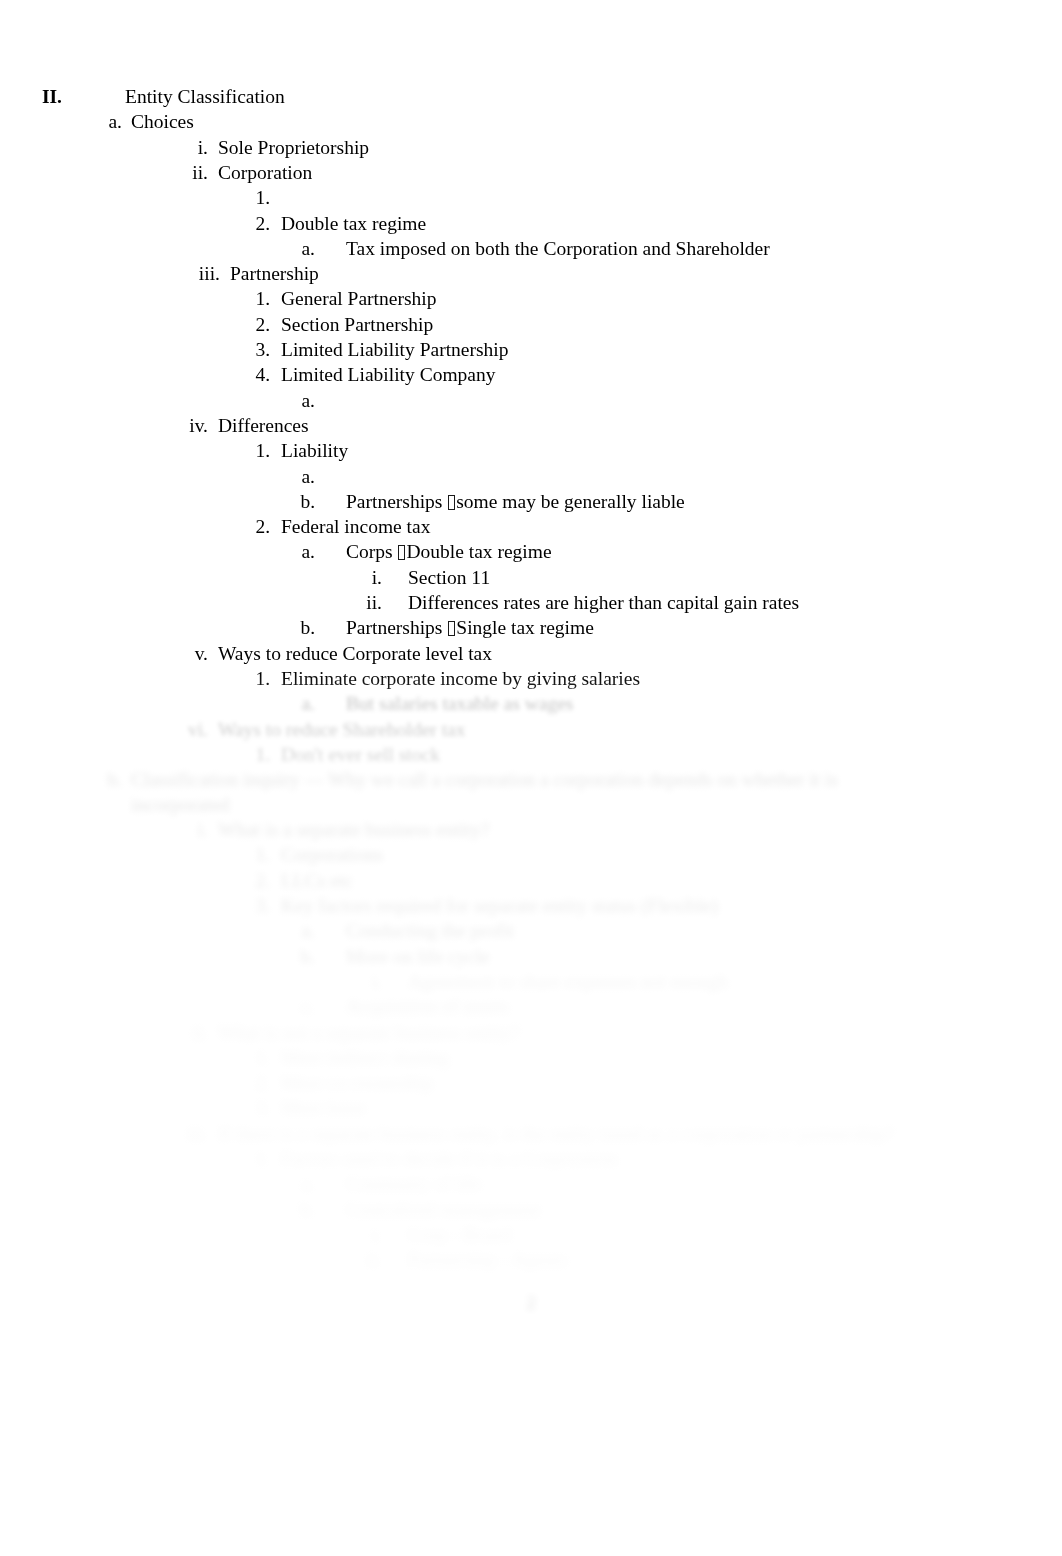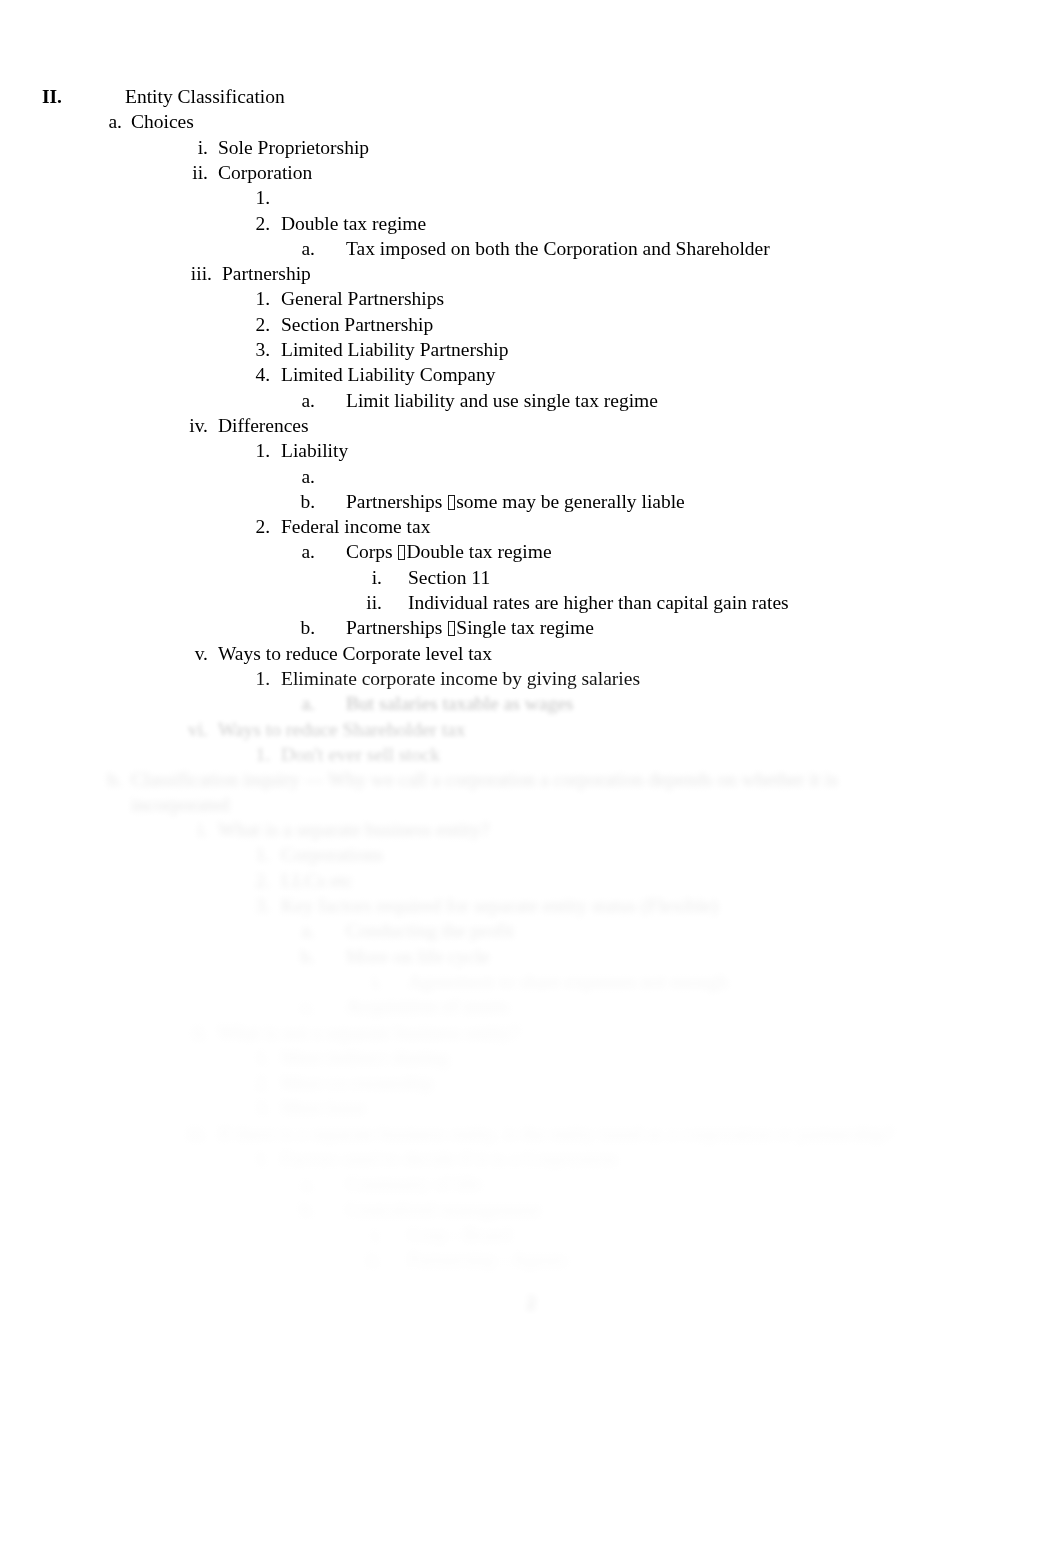--- a/index.html
+++ b/index.html
@@ -131,43 +131,42 @@
         <span class="marker">1.</span>
       </div>
       <div class="row lv3" style="position: absolute; left: 0px; top: 210.5px; width: 1062px;">
         <span class="marker">2.</span>
         <span class="txt">Double tax regime</span>
       </div>
       <div class="row lv4" style="position: absolute; left: 0px; top: 235.8px; width: 1062px;">
         <span class="marker">a.</span>
         <span class="txt">Tax imposed on both the Corporation and Shareholder</span>
       </div>
-      <div class="row lv2" style="position: absolute; left: 4px; top: 261.1px; width: 990px;">
+      <div class="row lv2" style="position: absolute; left: 12px; top: 261.1px; width: 990px;">
         <span class="marker">iii.</span>
         <span class="txt">Partnership</span>
       </div>
       <div class="row lv3" style="position: absolute; left: 0px; top: 286.4px; width: 1062px;">
         <span class="marker">1.</span>
-        <span class="txt">General Partnerships</span>
+        <span class="txt">General Partnership</span>
       </div>
       <div class="row lv3" style="position: absolute; left: 0px; top: 311.7px; width: 1062px;">
         <span class="marker">2.</span>
         <span class="txt">Section Partnership</span>
       </div>
       <div class="row lv3" style="position: absolute; left: 0px; top: 337px; width: 1062px;">
         <span class="marker">3.</span>
         <span class="txt">Limited Liability Partnership</span>
       </div>
       <div class="row lv3" style="position: absolute; left: 0px; top: 362.3px; width: 1062px;">
         <span class="marker">4.</span>
         <span class="txt">Limited Liability Company</span>
       </div>
       <div class="row lv4" style="position: absolute; left: 0px; top: 387.6px; width: 1062px;">
         <span class="marker">a.</span>
-        <span class="txt">Limit liability and use single tax regime</span>
       </div>
       <div class="row lv2" style="position: absolute; left: 0px; top: 412.9px; width: 1062px;">
         <span class="marker">iv.</span>
         <span class="txt">Differences</span>
       </div>
       <div class="row lv3" style="position: absolute; left: 0px; top: 438.2px; width: 1062px;">
         <span class="marker">1.</span>
         <span class="txt">Liability</span>
       </div>
       <div class="row lv4" style="position: absolute; left: 0px; top: 463.5px; width: 1062px;">
@@ -184,21 +183,21 @@
       <div class="row lv4" style="position: absolute; left: 0px; top: 539.4px; width: 1062px;">
         <span class="marker">a.</span>
         <span class="txt"><span>Corps </span><span class="tofu"></span><span>Double tax regime</span></span>
       </div>
       <div class="row lv5" style="position: absolute; left: 0px; top: 564.7px; width: 1062px;">
         <span class="marker">i.</span>
         <span class="txt">Section 11</span>
       </div>
       <div class="row lv5" style="position: absolute; left: 0px; top: 590px; width: 1062px;">
         <span class="marker">ii.</span>
-        <span class="txt">Individual rates are higher than capital gain rates</span>
+        <span class="txt">Differences rates are higher than capital gain rates</span>
       </div>
       <div class="row lv4" style="position: absolute; left: 0px; top: 615.3px; width: 1062px;">
         <span class="marker">b.</span>
         <span class="txt"><span>Partnerships </span><span class="tofu"></span><span>Single tax regime</span></span>
       </div>
       <div class="row lv2" style="position: absolute; left: 0px; top: 640.6px; width: 1062px;">
         <span class="marker">v.</span>
         <span class="txt">Ways to reduce Corporate level tax</span>
       </div>
       <div class="row lv3" style="position: absolute; left: 0px; top: 665.9px; width: 1062px;">

